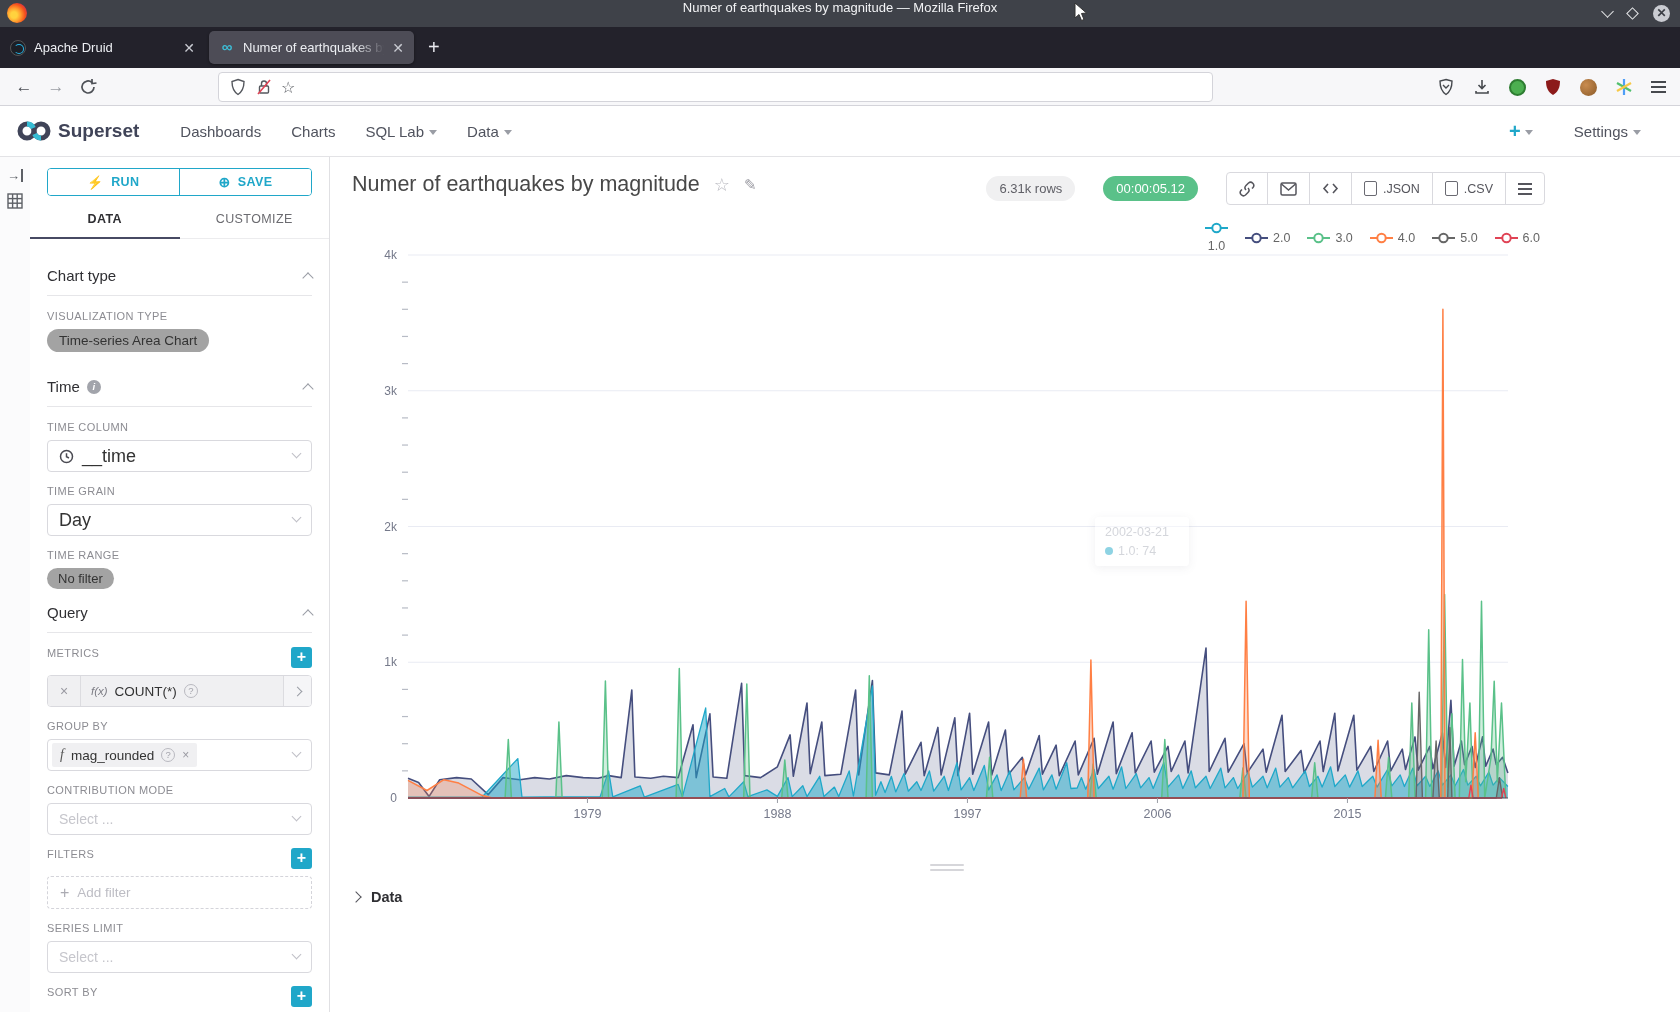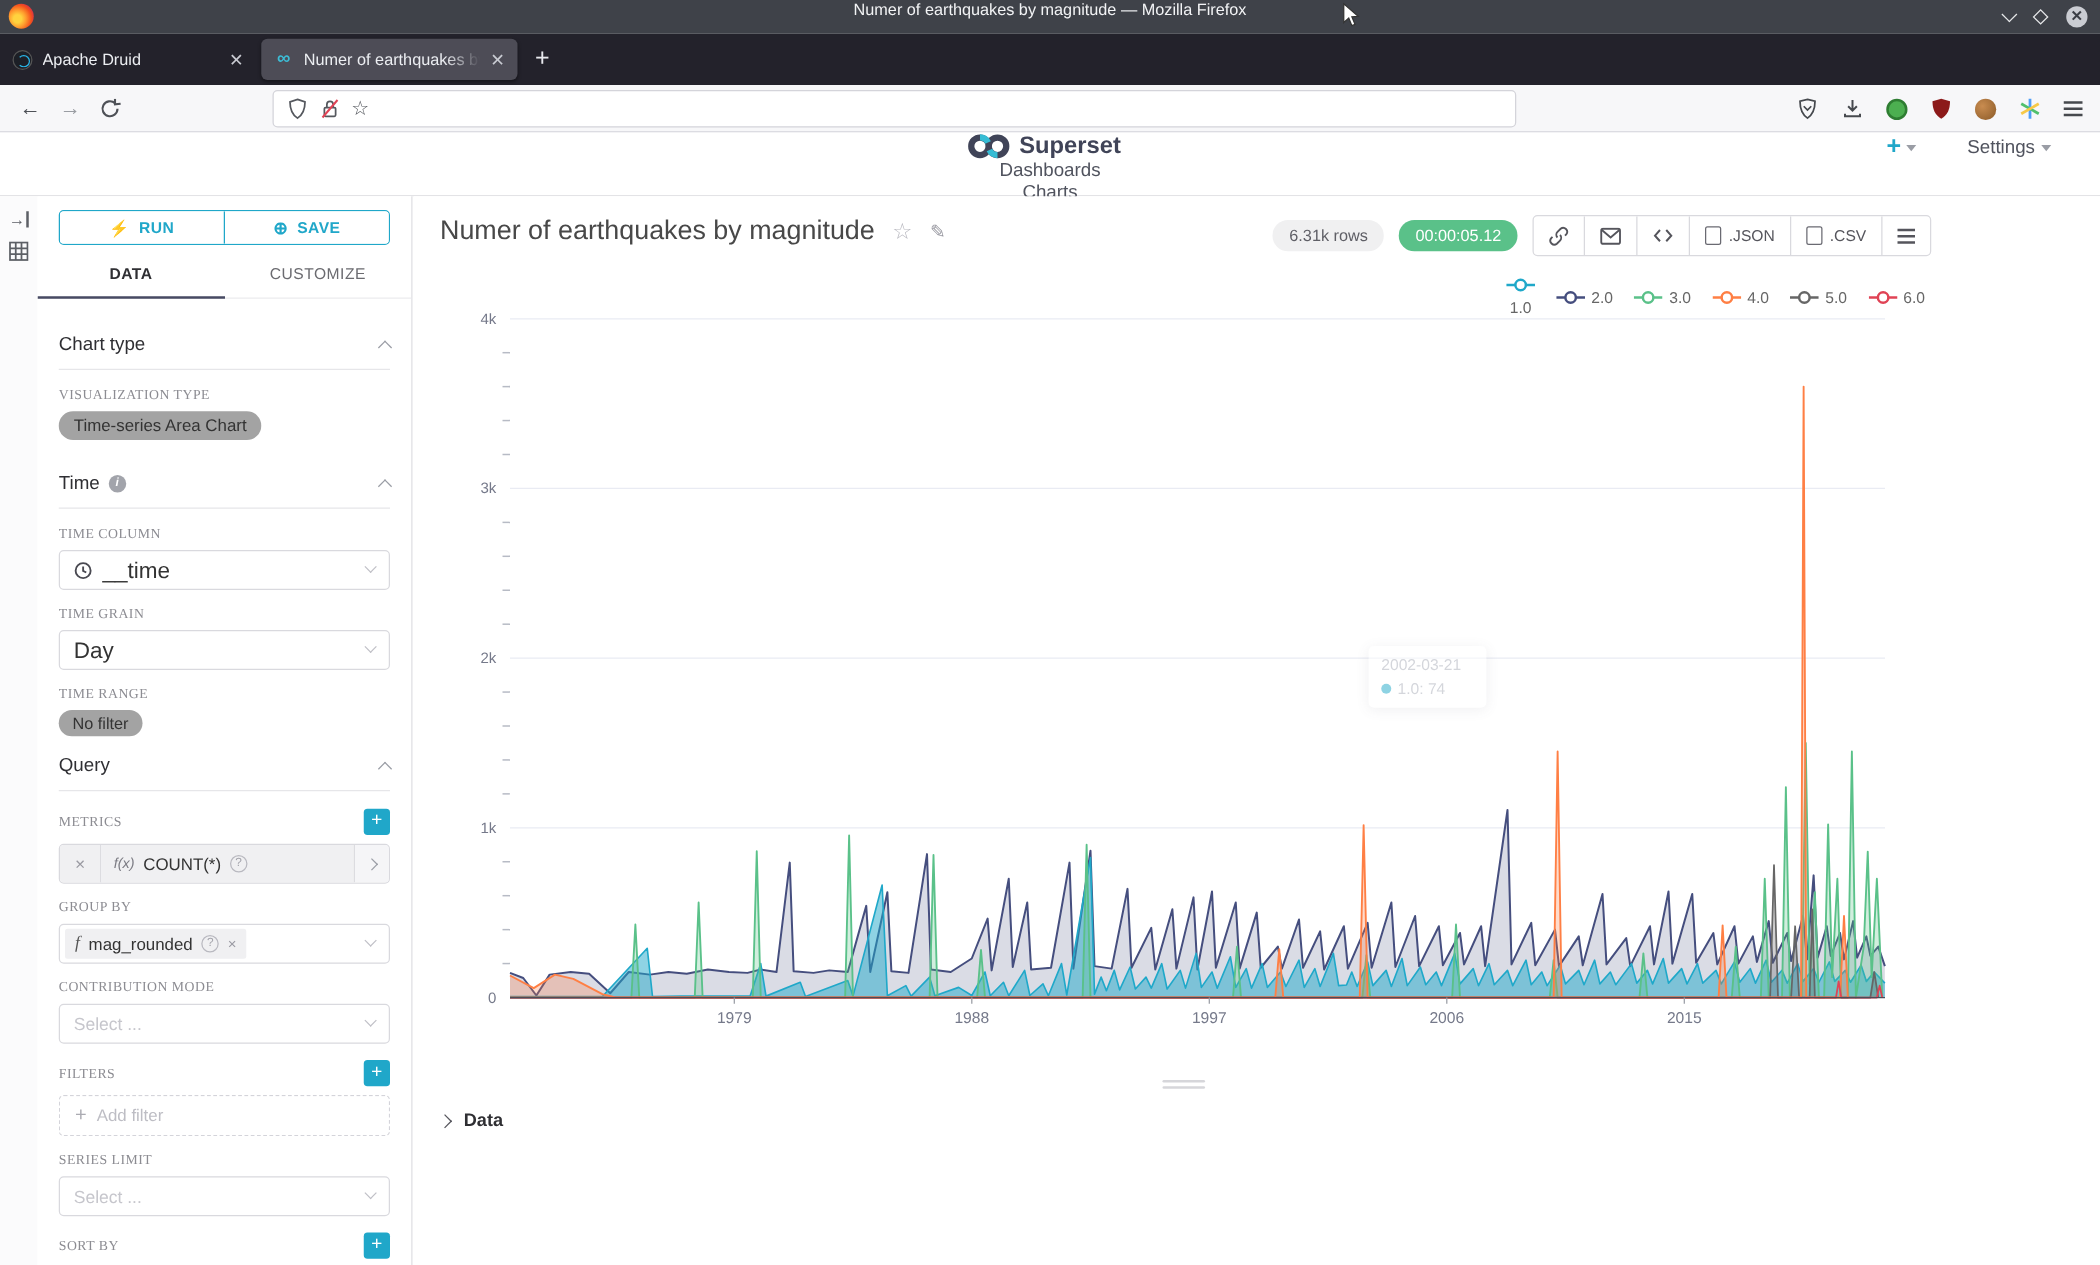--- a/index.html
+++ b/index.html
@@ -45,21 +45,21 @@
   #url-text { flex:1; font-size:13.5px; color:#8b8b94; white-space:nowrap; overflow:hidden; }
   #url-text b { color:#2b2b31; font-weight:normal; }
   .tb-icon { width:18px; height:18px; flex:0 0 auto; }
   #toolbar-right { position:absolute; right:14px; top:4px; height:30px; display:flex; align-items:center; gap:18px; }
   .ext-dot { width:17px; height:17px; border-radius:50%; }
   .burger { display:flex; flex-direction:column; gap:3.5px; }
   .burger i { display:block; width:15px; height:1.8px; background:#46494e; }
 
   
   #ss-navbar { left:0; top:106px; width:1680px; height:51px; background:#fff; border-bottom:1px solid #e3e3e6;
-    display:flex; align-items:center;flex-direction:column; }
+    display:flex; align-items:center; }
   #ss-brand { font-size:19px; font-weight:bold; color:#404458; margin-right:26px; display:flex; align-items:center; gap:6px; }
   .ss-nav-item { font-size:15px; color:#50535e; margin:0 15px; display:flex; align-items:center; gap:5px; }
   .caret { width:0; height:0; border-left:4px solid transparent; border-right:4px solid transparent;
     border-top:5px solid #9a9da5; margin-top:2px; }
   #nav-right { position:absolute; right:24px; display:flex; align-items:center; gap:26px; }
   #nav-plus { color:#20A7C9; font-size:20px; font-weight:bold; display:flex; align-items:center; gap:4px; }
 
   
   #leftstrip { left:0; top:157px; width:30px; height:855px; background:#fbfbfc; }
   #collapse-icon { position:absolute; left:7px; top:12px; color:#5d6066; font-size:13px;
@@ -78,21 +78,21 @@
     letter-spacing:.4px; color:#6b6b70; }
   .side-tab.active { color:#2f2f33; font-weight:bold; }
   #ink-bar { position:absolute; left:0; bottom:-1px; width:50%; height:2px; background:#474a63; }
   #side-scroll { padding:14px 17px 0 17px; }
   .section-hd { display:flex; align-items:center; justify-content:space-between; margin-top:14px; }
   .section-title { font-size:15px; color:#2f2f33; font-weight:500; display:flex; align-items:center; gap:7px; }
   .chev-up { width:8px; height:8px; border-left:1.6px solid #9a9da5; border-top:1.6px solid #9a9da5;
     transform:rotate(45deg); margin-top:4px; }
   .section-rule { height:1px; background:#e6e6e9; margin:11px 0 14px 0; }
   .fld-label { font-size:11px; color:#8c8c92; letter-spacing:.4px; margin:13px 0 7px 0;
-    display:flex; align-items:center; justify-content:space-between;font-family:Liberation Serif, serif; }
+    display:flex; align-items:flex-start; justify-content:space-between; }
   .pill { display:inline-block; background:#a3a3a3; border-radius:12px; padding:4px 12px;
     font-size:13.5px; color:#333; }
   .select { position:relative; height:32px; border:1px solid #d9d9de; border-radius:4px; background:#fff;
     display:flex; align-items:center; padding:0 28px 0 11px; gap:8px; }
   .select .value { font-size:18px; color:#333; }
   .select .placeholder { font-size:14px; color:#c6c6cc; }
   .sel-caret { position:absolute; right:11px; top:11px; width:7px; height:7px;
     border-right:1.5px solid #bfbfc6; border-bottom:1.5px solid #bfbfc6; transform:rotate(45deg); margin-top:-2px; }
   .plus-btn { width:21px; height:21px; background:#20A7C9; border-radius:3px; color:#fff; font-size:16px;
     line-height:19px; text-align:center; font-weight:bold; }
@@ -117,21 +117,21 @@
   .chip .chip-x { color:#9a9aa2; font-size:12px; }
   .dashed-box { height:33px; border:1.5px dashed #d4d4da; border-radius:4px; display:flex; align-items:center;
     padding:0 12px; gap:8px; color:#bdbdc4; font-size:13.5px; }
   .dashed-box .plus { color:#ababb2; font-size:16px; }
 
   
   #chart-title-row { position:absolute; left:352px; top:172px; display:flex; align-items:center; gap:14px; }
   #chart-title { font-size:21.5px; color:#484848; font-weight:500; }
   .star { color:#b9b9c0; font-size:18px; }
   .pencil { color:#9a9aa2; font-size:15px; }
-  #hdr-right { position:absolute; right:135px; top:172px; display:flex; align-items:center; gap:12px; }
+  #hdr-right { position:absolute; right:135px; top:172px; display:flex; align-items:center; gap:28px; }
   .badge-gray { background:#f0f0f1; color:#5f5f66; font-size:13px; padding:5px 13px; border-radius:13px; }
   .badge-green { background:#5AC189; color:#fff; font-size:13px; padding:5px 13px; border-radius:13px; }
   #btn-cluster { display:flex; border:1px solid #d9d9de; border-radius:4px; height:33px; overflow:hidden; }
   .cl-btn { display:flex; align-items:center; justify-content:center; gap:6px; padding:0 12px;
     border-left:1px solid #d9d9de; color:#55555c; font-size:12.5px; }
   .cl-btn:first-child { border-left:none; }
   .file-ic { width:13px; height:15px; border:1.4px solid #6a6a72; border-radius:2px; position:relative; }
   .burger2 { display:flex; flex-direction:column; gap:3px; }
   .burger2 i { display:block; width:14px; height:2px; background:#55555c; }
 

